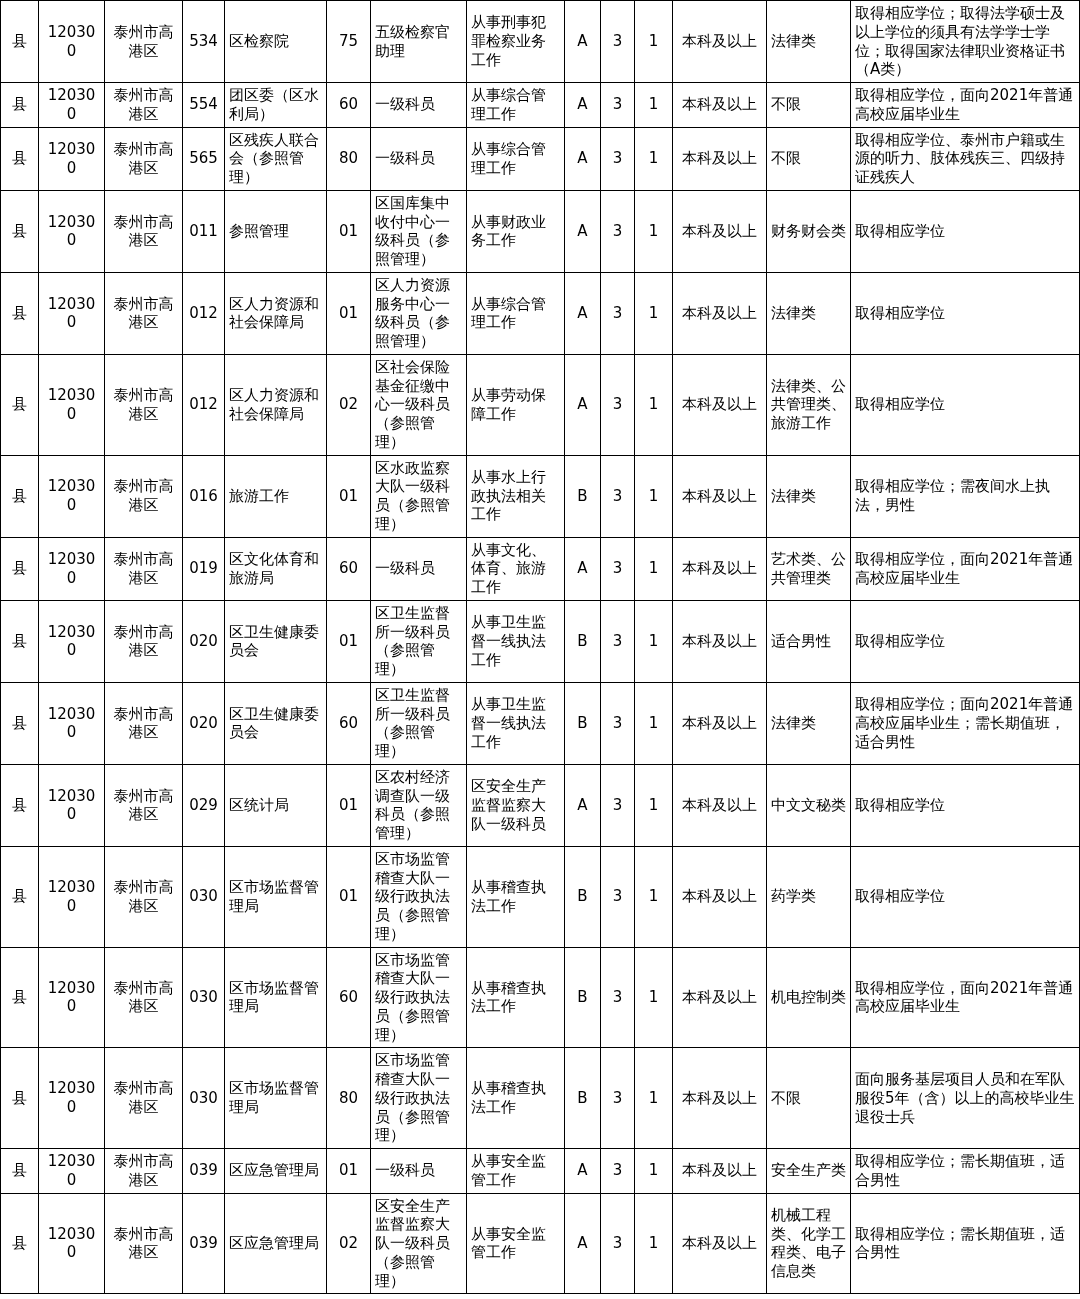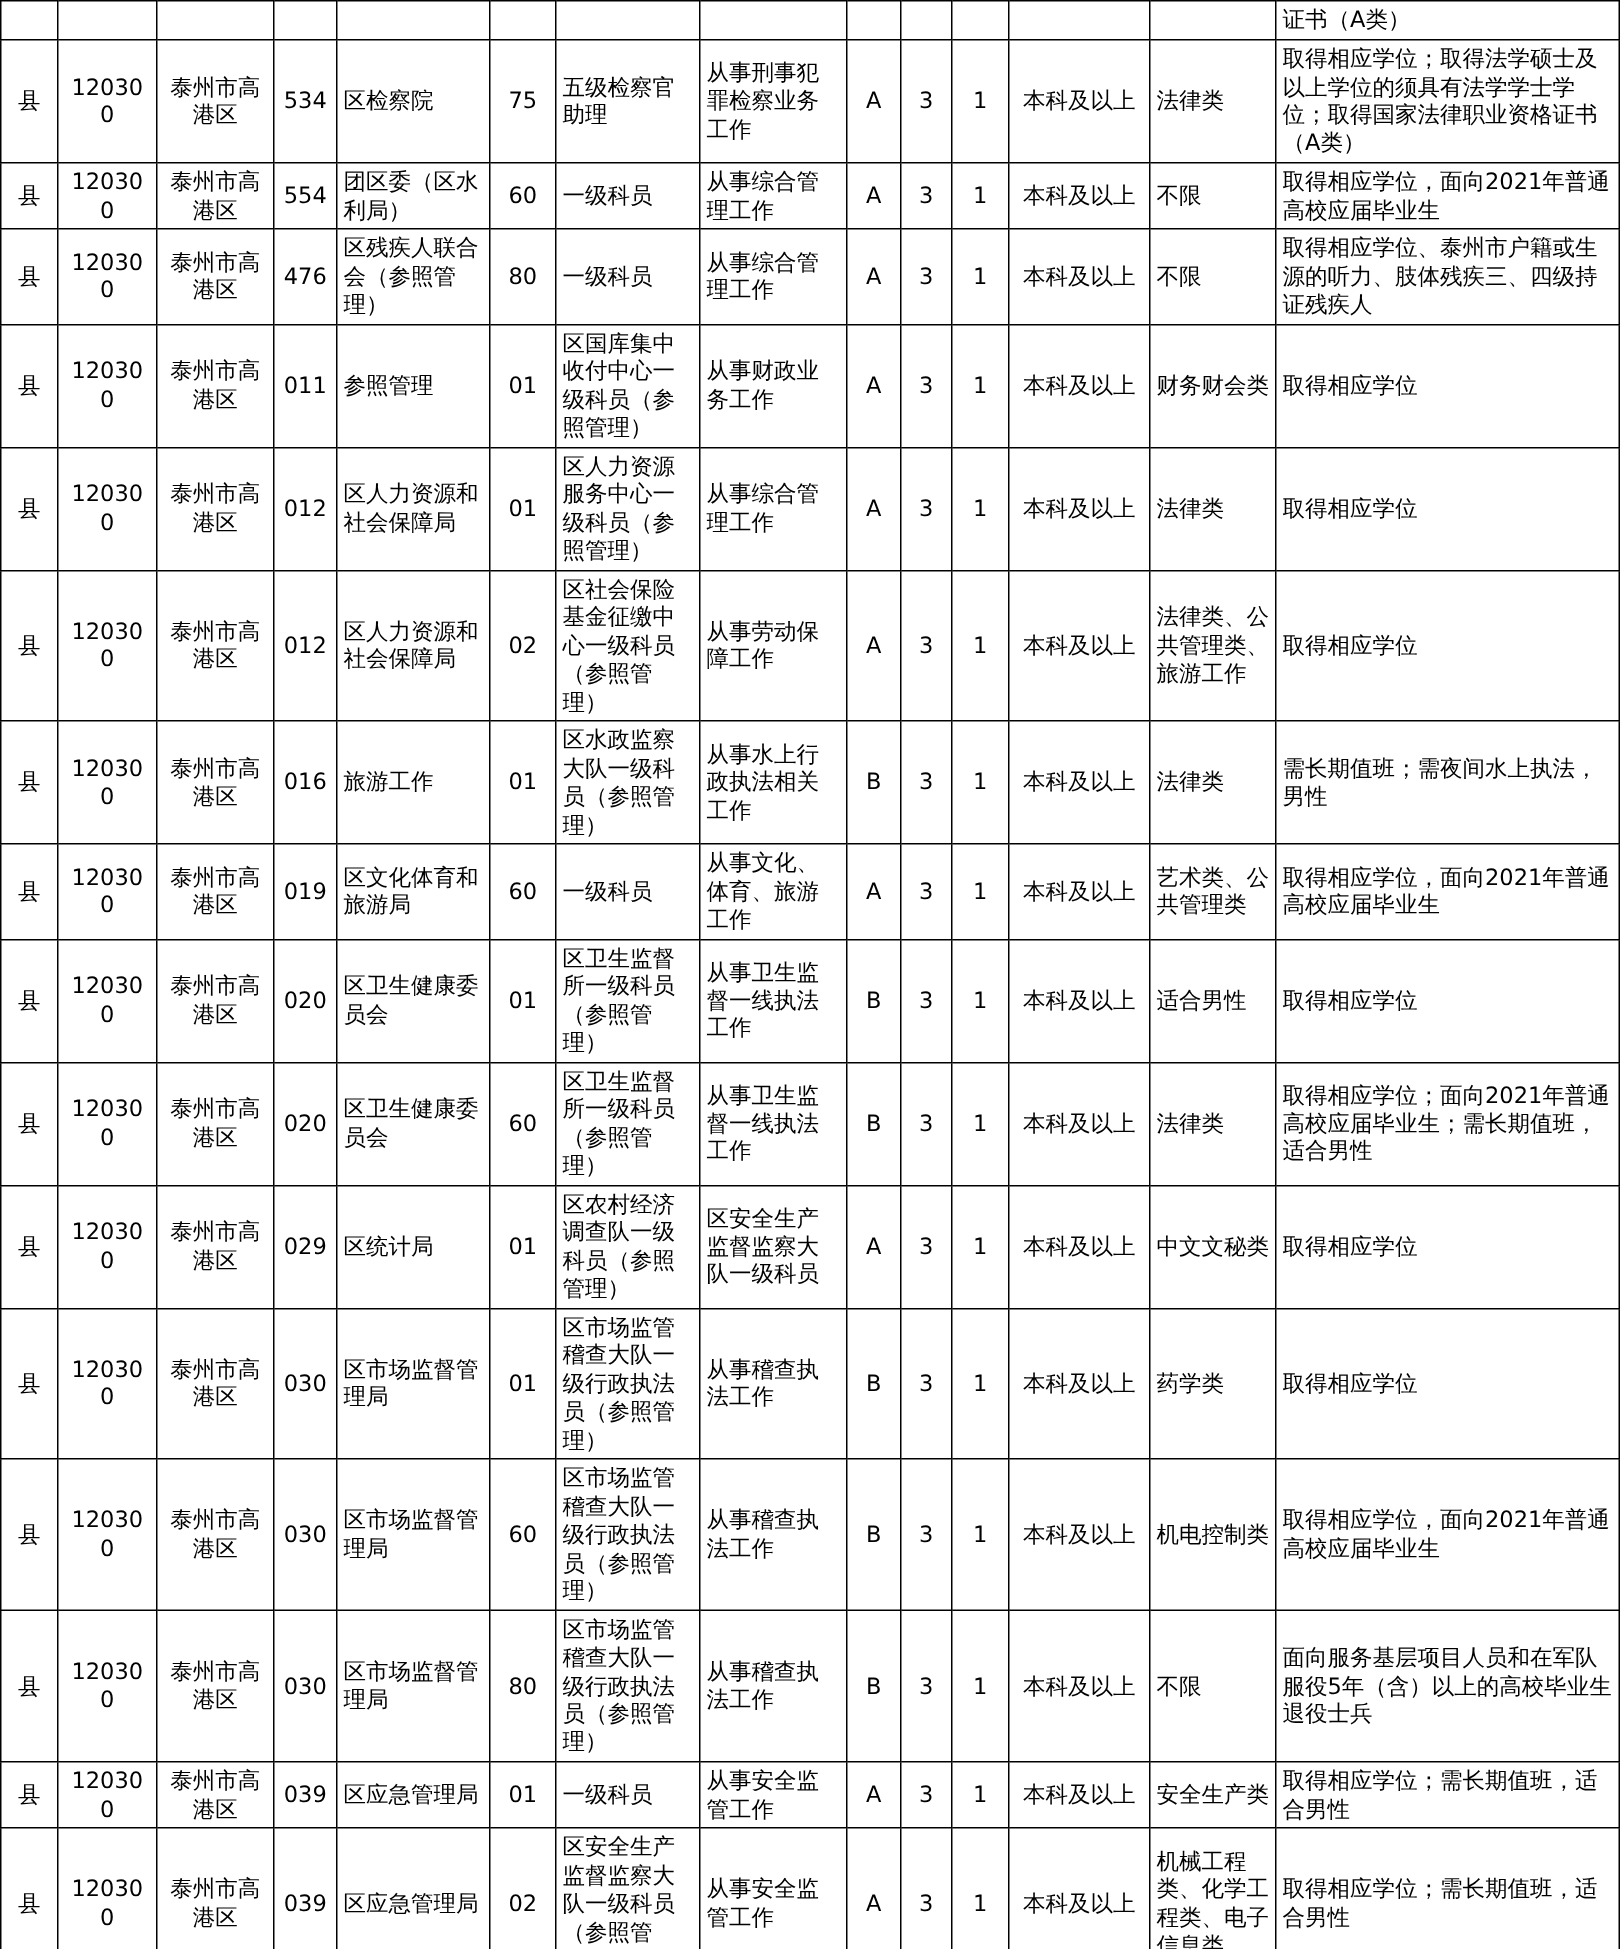--- a/index.html
+++ b/index.html
@@ -63,36 +63,20 @@
       <col class="c6">
     <col class="c7">
       <col class="c8">
       <col class="c9">
       <col class="c10">
       <col class="c11">
       <col class="c12">
       <col class="c13">
   </colgroup>
   <tbody>
-      <tr class="partial-top">
-        <td class="center clip-top"></td>
-        <td class="center clip-top"></td>
-        <td class="center clip-top"></td>
-        <td class="center clip-top"></td>
-        <td class="left clip-top"></td>
-        <td class="center clip-top"></td>
-        <td class="left clip-top"></td>
-        <td class="left clip-top"></td>
-        <td class="center clip-top"></td>
-        <td class="center clip-top"></td>
-        <td class="center clip-top"></td>
-        <td class="center clip-top"></td>
-        <td class="left clip-top"></td>
-        <td class="left clip-top">证书（A类）</td>
-      </tr>
       <tr>
         <td class="center">县</td>
         <td class="center">120300</td>
         <td class="center">泰州市高港区</td>
         <td class="center">534</td>
         <td class="left">区检察院</td>
         <td class="center">75</td>
         <td class="left">五级检察官助理</td>
         <td class="left">从事刑事犯罪检察业务工作</td>
         <td class="center">A</td>
@@ -115,21 +99,21 @@
         <td class="center">3</td>
         <td class="center">1</td>
         <td class="center">本科及以上</td>
         <td class="left">不限</td>
         <td class="left">取得相应学位，面向2021年普通高校应届毕业生</td>
       </tr>
       <tr>
         <td class="center">县</td>
         <td class="center">120300</td>
         <td class="center">泰州市高港区</td>
-        <td class="center">476</td>
+        <td class="center">565</td>
         <td class="left">区残疾人联合会（参照管理）</td>
         <td class="center">80</td>
         <td class="left">一级科员</td>
         <td class="left">从事综合管理工作</td>
         <td class="center">A</td>
         <td class="center">3</td>
         <td class="center">1</td>
         <td class="center">本科及以上</td>
         <td class="left">不限</td>
         <td class="left">取得相应学位、泰州市户籍或生源的听力、肢体残疾三、四级持证残疾人</td>
@@ -189,21 +173,21 @@
         <td class="center">016</td>
         <td class="left">旅游工作</td>
         <td class="center">01</td>
         <td class="left">区水政监察大队一级科员（参照管理）</td>
         <td class="left">从事水上行政执法相关工作</td>
         <td class="center">B</td>
         <td class="center">3</td>
         <td class="center">1</td>
         <td class="center">本科及以上</td>
         <td class="left">法律类</td>
-        <td class="left">需长期值班；需夜间水上执法，男性</td>
+        <td class="left">取得相应学位；需夜间水上执法，男性</td>
       </tr>
       <tr>
         <td class="center">县</td>
         <td class="center">120300</td>
         <td class="center">泰州市高港区</td>
         <td class="center">019</td>
         <td class="left">区文化体育和旅游局</td>
         <td class="center">60</td>
         <td class="left">一级科员</td>
         <td class="left">从事文化、体育、旅游工作</td>

